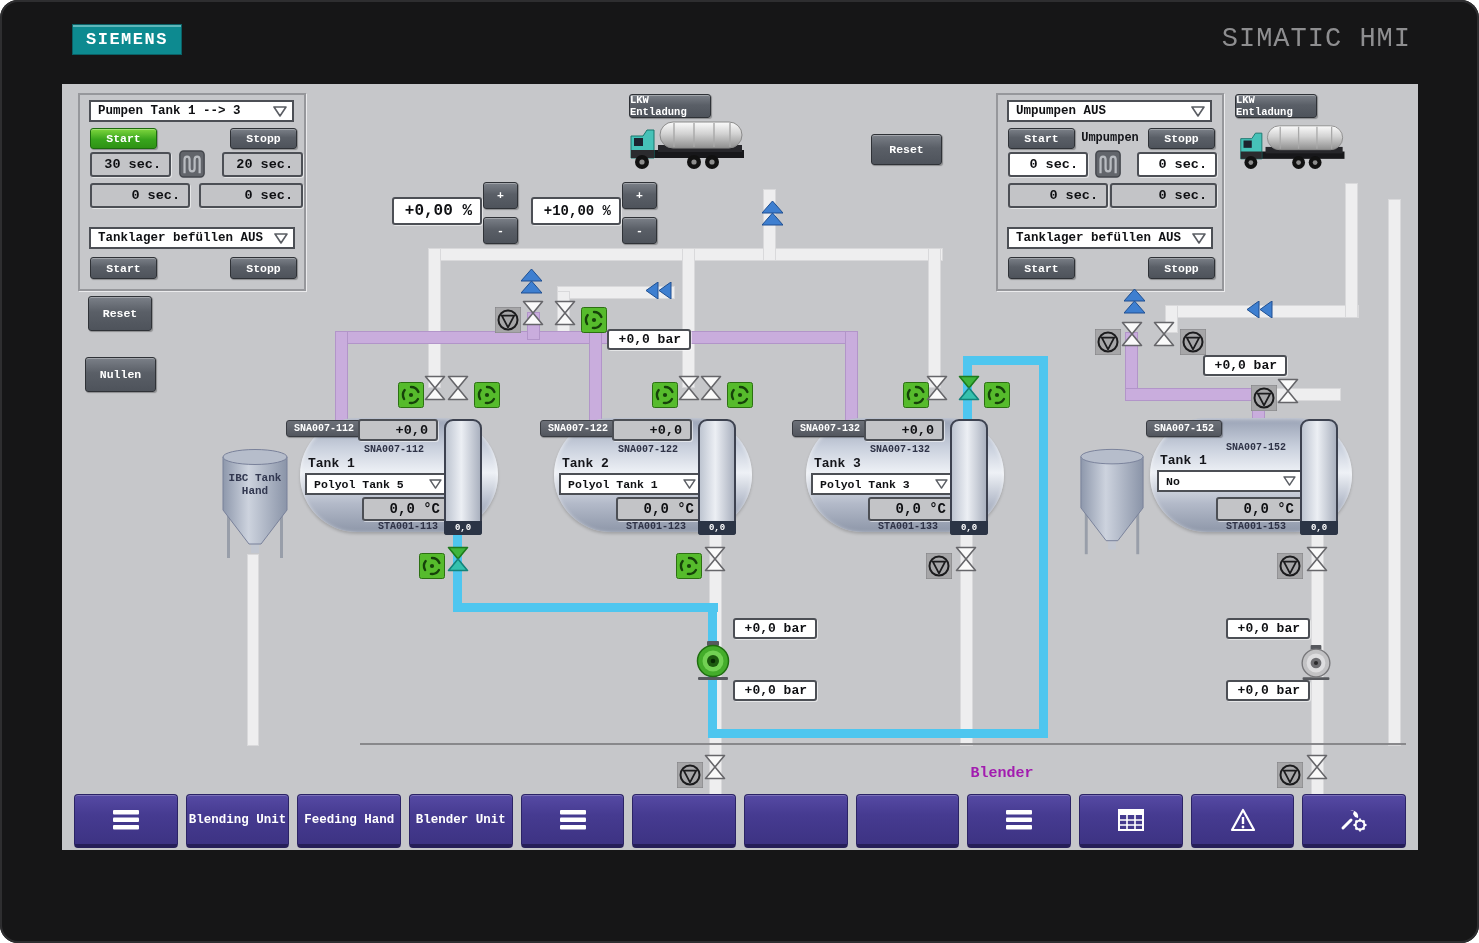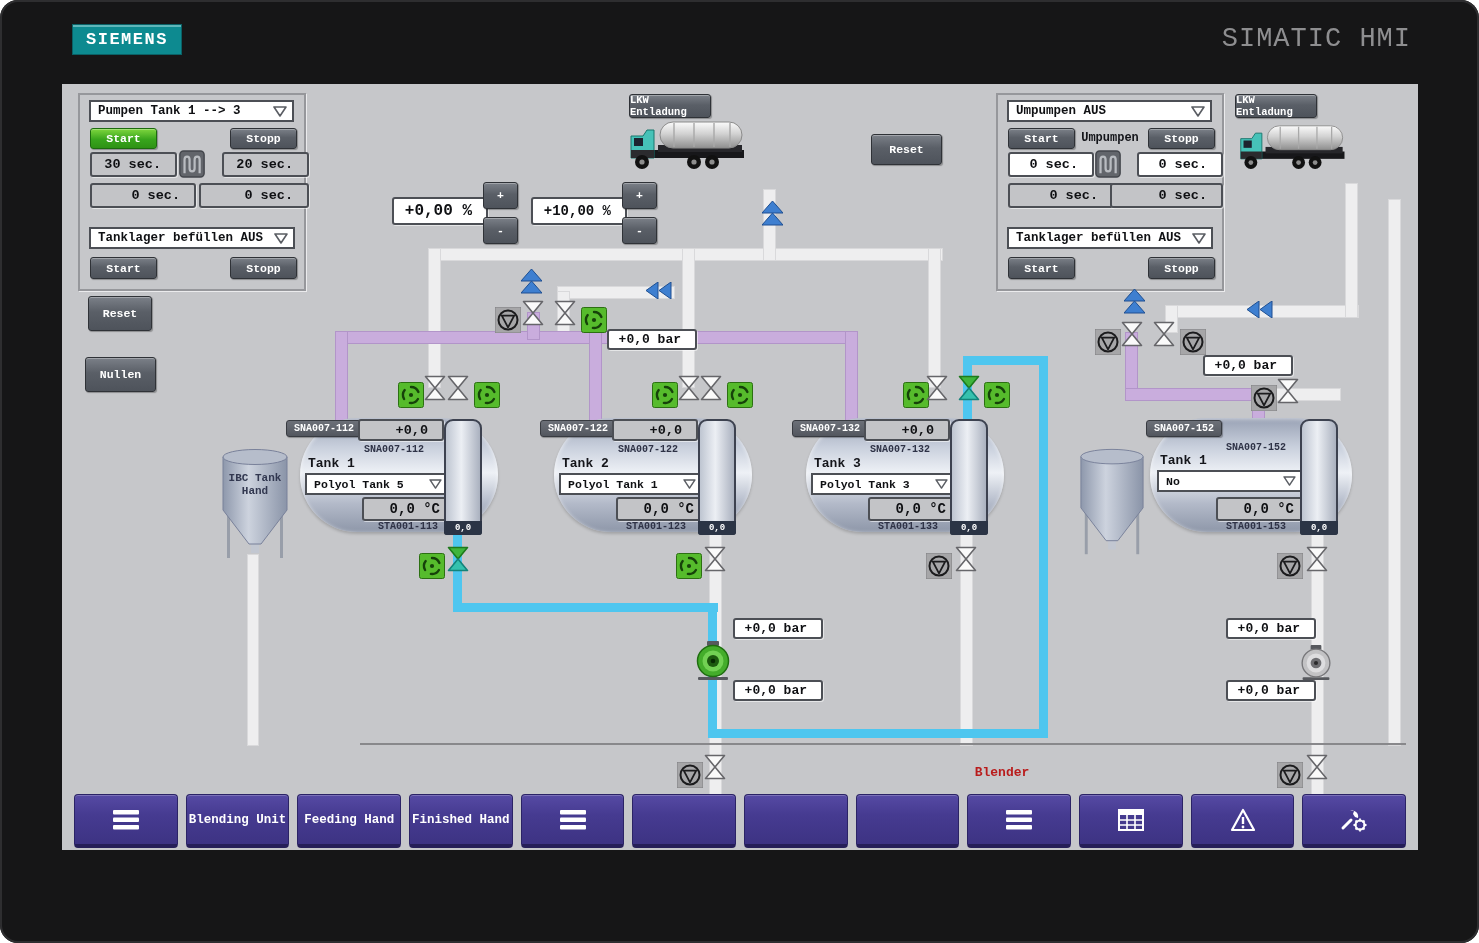--- a/index.html
+++ b/index.html
@@ -5,21 +5,21 @@
   html,body{margin:0;padding:0;background:#fff}
   .device{position:relative;width:1479px;height:943px;background:#161617;border-radius:18px;overflow:hidden;
           font-family:Liberation Mono, monospace;box-shadow:0 0 0 2px #2e2e30 inset}
   .screen{position:absolute;left:62px;top:84px;width:1356px;height:766px;background:#c6c7ca;overflow:hidden}
   
   .siemens{position:absolute;left:72px;top:24px;background:#0d8a90;color:#fff;font-weight:bold;font-size:17px;
            letter-spacing:1.5px;padding:5px 13px;border:1px solid #0a6166;box-shadow:inset 0 2px 0 #5fb6ba}
   .simatic{position:absolute;right:68px;top:24px;color:#8e8e90;font-size:27px;letter-spacing:1px}
   
   .panel{position:absolute;border:2px solid #96979b;background:#c6c7ca;box-shadow:1px 1px 0 #ebebed}
-  .fld{position:absolute;display:flex;align-items:center;justify-content:flex-end;padding-right:14px;
+  .fld{position:absolute;display:flex;align-items:center;justify-content:flex-end;padding-right:8px;
        background:#c3c4c7;border:2px solid #4c4f55;border-radius:3px;font-weight:bold;font-size:13.5px;
        color:#0f1013;box-shadow:1px 1px 0 rgba(255,255,255,.55)}
   .fld.white{background:#fff}
   .btn{position:absolute;display:flex;align-items:center;justify-content:center;
        background:linear-gradient(#7b8088,#5a5f67 45%,#4e535b);border:1px solid #2f3237;border-radius:3px;
        color:#fff;font-weight:bold;font-size:11.5px;cursor:pointer;
        box-shadow:inset 0 1px 0 rgba(255,255,255,.3),1px 1px 1px rgba(0,0,0,.3)}
   .btn.green{background:linear-gradient(#7ed63e,#38a51c 55%,#2e9215);border-color:#1c6b0e}
   .dd{position:absolute;display:flex;align-items:center;justify-content:space-between;background:#fff;
       border:2px solid #4c4f55;padding:0 5px 0 7px;font-weight:bold;font-size:12.5px;color:#0f1013;cursor:pointer}
@@ -416,21 +416,21 @@
         </svg></span>
     <span class="ico" style="left:1215px;top:678px;width:26px;height:26px"><svg width="100%" height="100%" viewBox="0 0 26 26">
           <rect width="26" height="26" fill="#a6a6a8" stroke="#808083"></rect>
           <circle cx="13" cy="13" r="9.5" fill="none" stroke="#1b1b1d" stroke-width="2"></circle>
           <path d="M6.8 8.6h12.4L13 20.4z" fill="none" stroke="#1b1b1d" stroke-width="1.8" stroke-linejoin="round"></path>
         </svg></span>
     <span class="ico" style="left:1244px;top:670px;width:22px;height:26px"><svg width="100%" height="100%" viewBox="0 0 22 26">
           <path d="M1.5 1.5h19L11 13z" fill="#fafafa" stroke="#66666a" stroke-width="1.6" stroke-linejoin="round"></path>
           <path d="M1.5 24.5h19L11 13z" fill="#fafafa" stroke="#66666a" stroke-width="1.6" stroke-linejoin="round"></path>
         </svg></span>
-    <div class="lbl" style="left:880px;top:681px;width:120px;text-align:center;font-size:13px;color:#b91c1c">Blender</div>
+    <div class="lbl" style="left:880px;top:681px;width:120px;text-align:center;font-size:15px;color:#a21caf">Blender</div>
 
     <span class="ico" style="left:632px;top:557px;width:38px;height:40px"><svg width="100%" height="100%" viewBox="0 0 38 40">
           <rect x="13" y="0" width="12" height="5" rx="1" fill="#57595e"></rect>
           <rect x="4" y="36" width="30" height="3" rx="1" fill="#57595e"></rect>
           <circle cx="19" cy="20" r="15.5" fill="#44ad2b" stroke="#1f6e10" stroke-width="1.5"></circle>
           <circle cx="19" cy="20" r="10.5" fill="#72d153"></circle>
           <circle cx="19" cy="20" r="6" fill="#1c5a0e"></circle>
           <circle cx="19" cy="20" r="2.3" fill="#072b02"></circle>
         </svg></span>
     <div class="fld white" style="left:671px;top:534px;width:72px;height:17px;font-size:13px">+0,0 bar</div>
@@ -552,21 +552,21 @@
           <span class="ico" style="position:static;width:26px;height:22px"><svg width="100%" height="100%" viewBox="0 0 26 22">
               <g fill="#fff">
                 <rect y="1" width="26" height="4.5" rx="1"></rect>
                 <rect y="8.5" width="26" height="4.5" rx="1"></rect>
                 <rect y="16" width="26" height="4.5" rx="1"></rect>
               </g>
             </svg></span>
         </div>
       <div class="navbtn">Blending Unit</div>
       <div class="navbtn">Feeding Hand</div>
-      <div class="navbtn">Finished Hand</div>
+      <div class="navbtn">Blender Unit</div>
       <div class="navbtn">
           <span class="ico" style="position:static;width:26px;height:22px"><svg width="100%" height="100%" viewBox="0 0 26 22">
               <g fill="#fff">
                 <rect y="1" width="26" height="4.5" rx="1"></rect>
                 <rect y="8.5" width="26" height="4.5" rx="1"></rect>
                 <rect y="16" width="26" height="4.5" rx="1"></rect>
               </g>
             </svg></span>
         </div>
       <div class="navbtn"></div>

